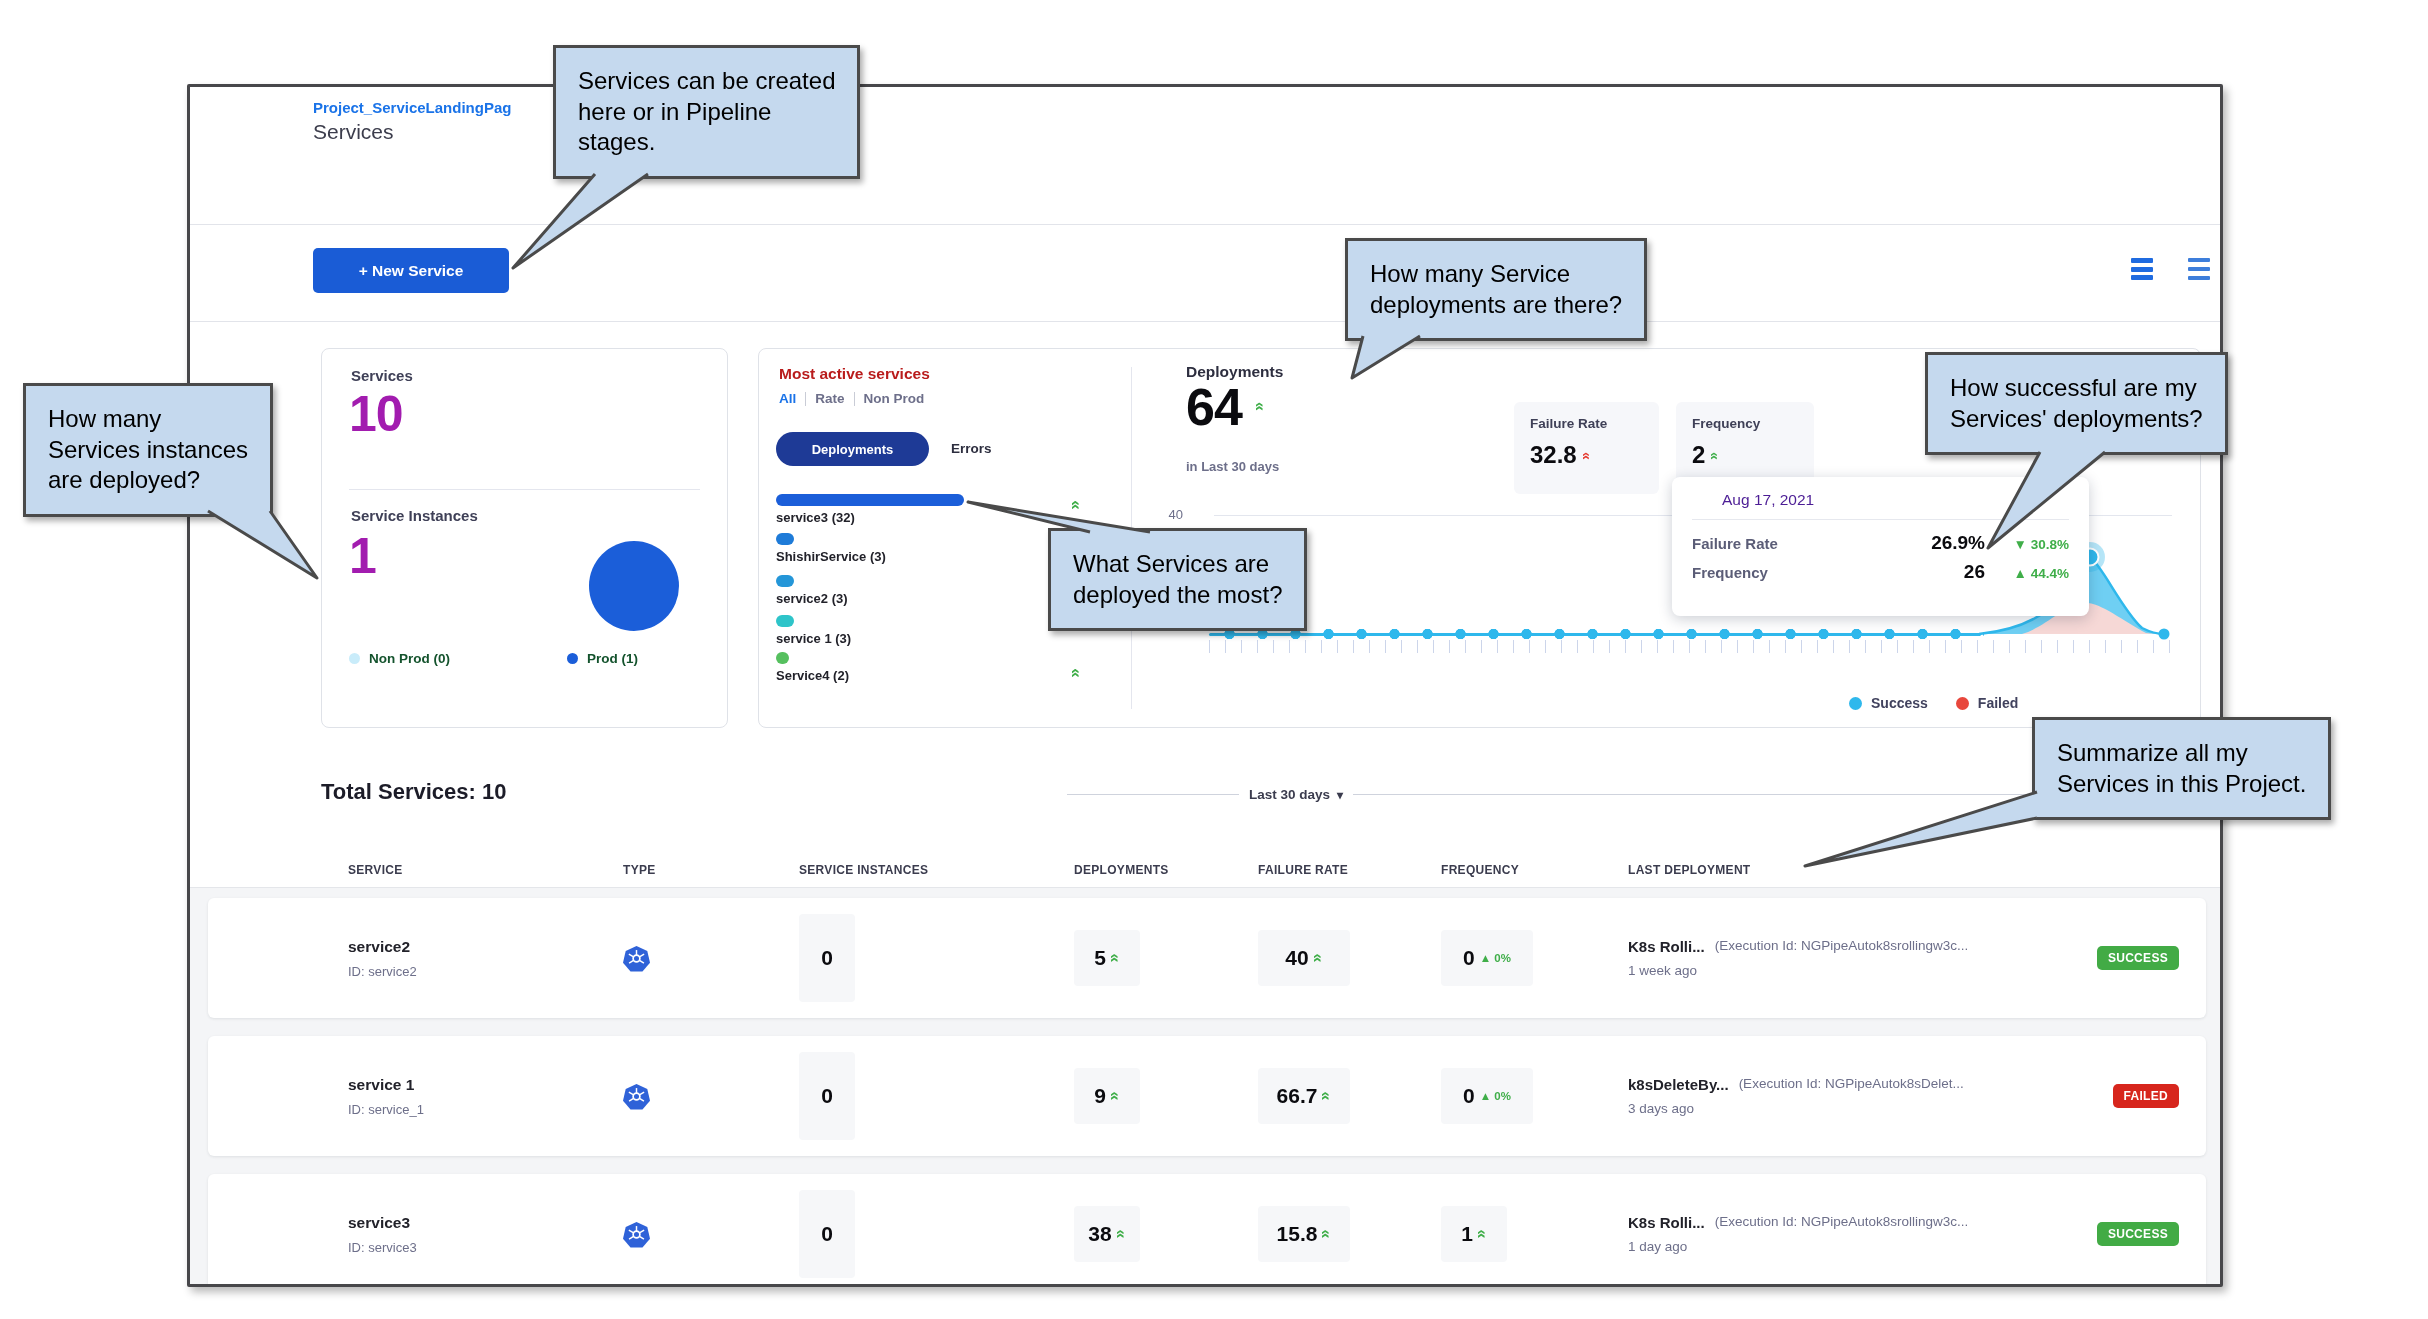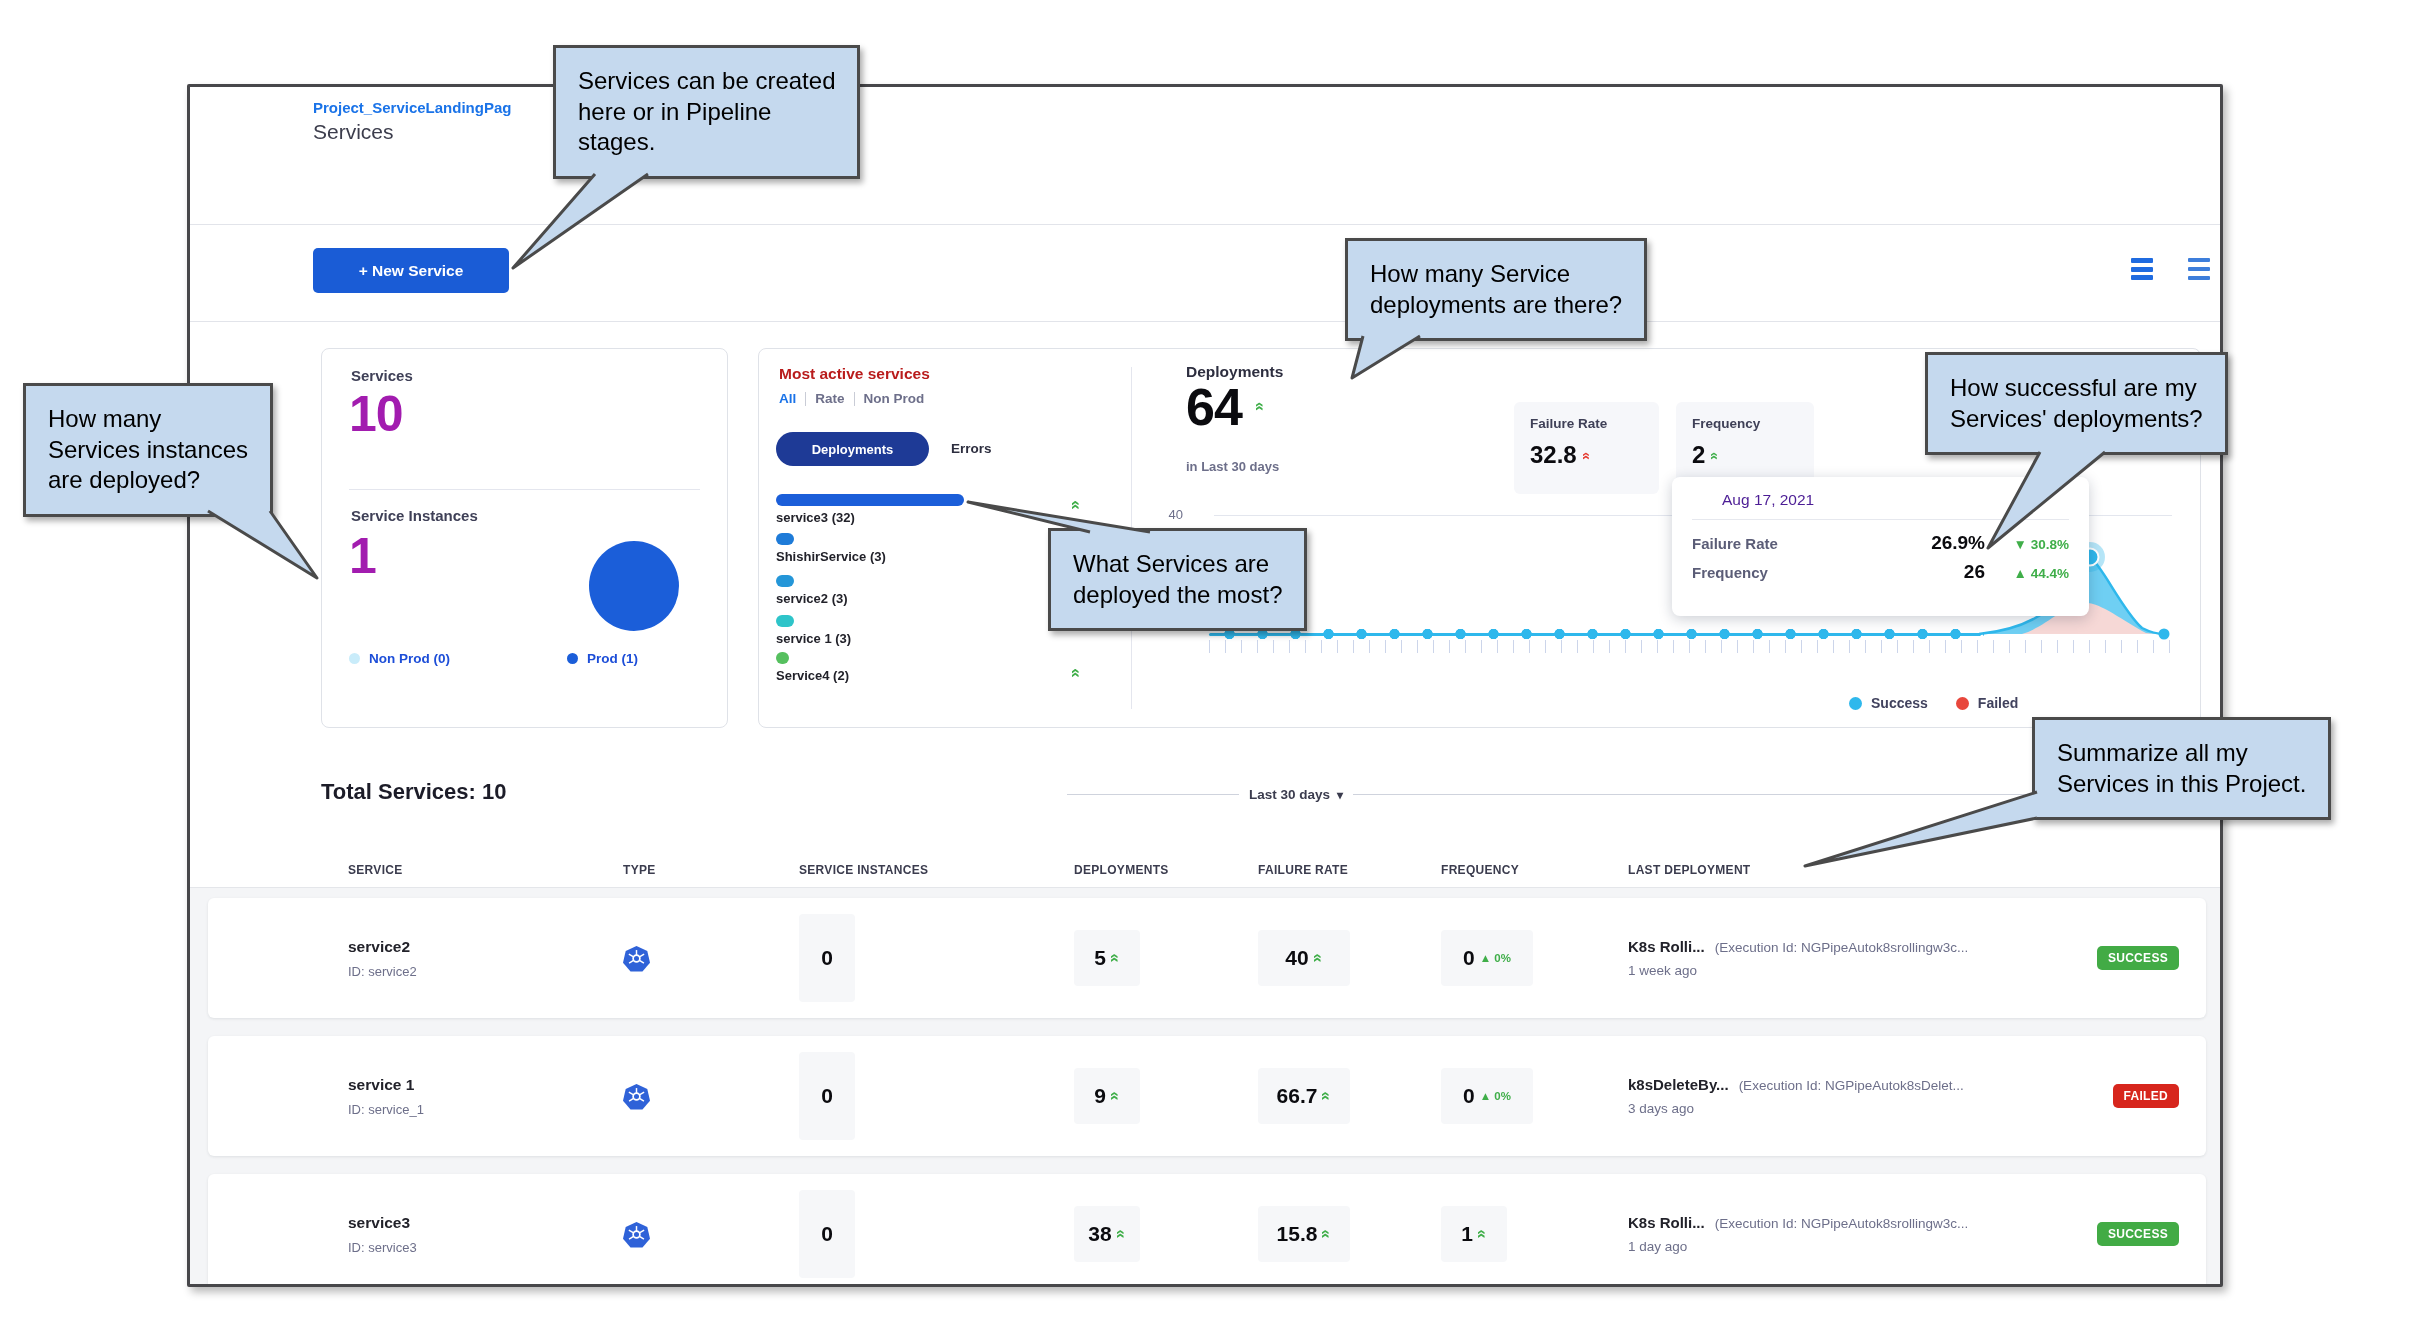--- a/index.html
+++ b/index.html
@@ -22,21 +22,21 @@
   .view-toggle { top:171px; width:22px; height:22px; display:flex; flex-direction:column; justify-content:space-between; cursor:pointer; }
   .view-toggle i { display:block; height:5px; border-radius:1px; background:#1f6be0; }
   .view-toggle.thin i { height:4px; background:#3d7edb; }
 
   
   .card { border:1px solid #dfe2e8; border-radius:8px; background:#fff; }
   .card1 { left:131px; top:261px; width:407px; height:380px; }
   .lbl { font-size:15px; font-weight:700; color:#3f4057; }
   .big-num { font-size:50px; font-weight:800; color:#a21caf; letter-spacing:-1px; }
   .dot { display:inline-block; width:11px; height:11px; border-radius:50%; }
-  .legend-txt { font-size:13.5px; font-weight:600; color:#1d4ed8; }
+  .legend-txt { font-size:13.5px; font-weight:600; color:#14532d; }
 
   
   .card2 { left:568px; top:261px; width:1443px; height:380px; }
   .vdiv { position:absolute; left:372px; top:18px; bottom:18px; width:0; border-left:1px solid #e4e6ee; }
   .mas-title { left:20px; top:16px; font-size:15.5px; font-weight:700; color:#b91c1c; }
   .filters { left:20px; top:42px; display:flex; align-items:center; gap:9px; font-size:13.5px; font-weight:700; }
   .filters .f-all { color:#1a73e8; cursor:pointer; }
   .filters .f-dim { color:#6d6f8a; cursor:pointer; }
   .fsep { width:1px; height:14px; background:#c9ccd6; }
   .pill { left:17px; top:83px; width:153px; height:34px; border-radius:17px; background:#1e3a96;
@@ -98,21 +98,21 @@
   .trow .grid-cols { height:100%; }
   .svc-name { font-size:15.5px; font-weight:700; color:#22222a; }
   .svc-id { font-size:13px; color:#6d6f8a; margin-top:8px; }
   .val-box { background:#f6f7f9; border-radius:4px; display:flex; align-items:center; justify-content:center; gap:5px; }
   .box-si { width:56px; height:88px; }
   .box-num { width:66px; height:56px; }
   .box-wide { width:92px; height:56px; }
   .cell-num { font-size:21px; font-weight:700; color:#0b0b0f; }
   .freq-delta { font-size:11.5px; font-weight:700; color:#3fae49; }
   .dep-cell { font-size:15px; }
-  .dep-line1 { display:flex; align-items:flex-end; gap:10px; padding-right:250px; }
+  .dep-line1 { display:flex; align-items:flex-start; gap:10px; padding-right:250px; }
   .dep-pipe { font-size:15px; font-weight:700; color:#22222a; white-space:nowrap; }
   .dep-exec { font-size:13.5px; color:#6d6f8a; white-space:nowrap; overflow:hidden; text-overflow:ellipsis; }
   .dep-time { font-size:13.5px; color:#6d6f8a; margin-top:8px; }
   .badge { position:absolute; right:27px; top:50%; transform:translateY(-50%); color:#fff;
            font-size:12px; font-weight:700; letter-spacing:.3px; padding:5px 11px; border-radius:5px; }
   .badge-green { background:#42ab45; }
   .badge-red { background:#d7261d; }
 
   .k8s-icon { width:27px; height:27px; display:block; }
 

